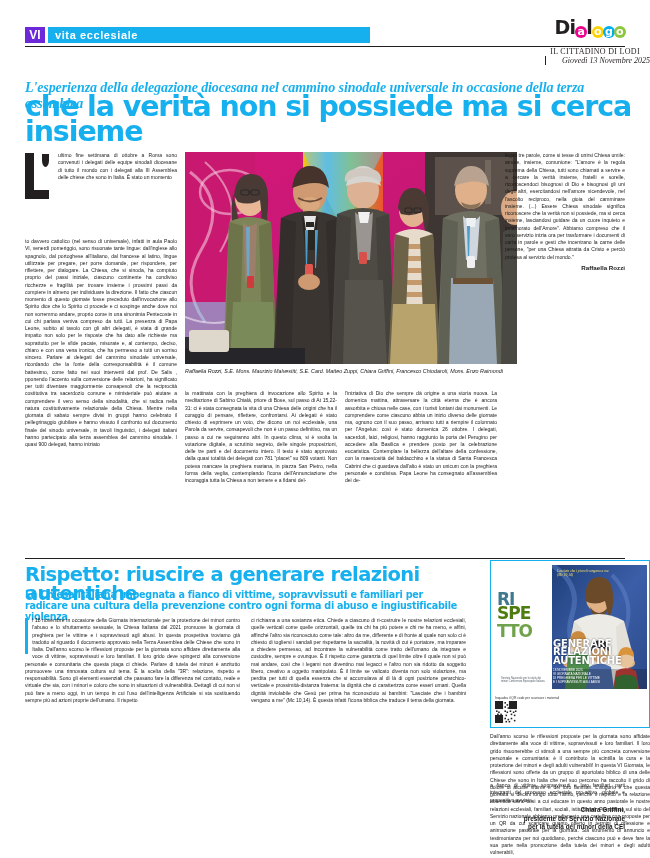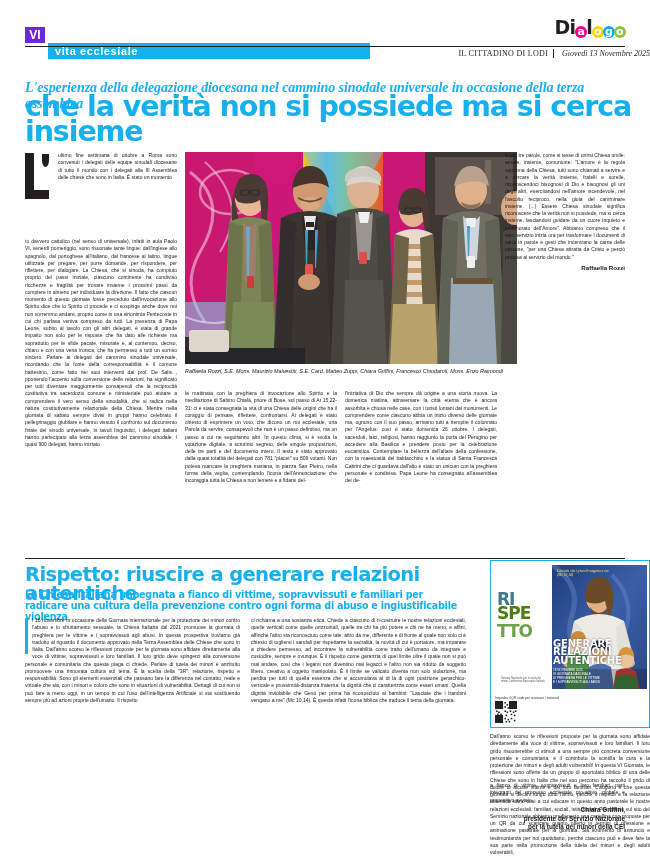--- a/index.html
+++ b/index.html
@@ -14,44 +14,44 @@
   
   .topbar { position: absolute; left: 25px; top: 27px; width: 600px; height: 16px; }
   .sec-num {
     position: absolute; left: 0; top: 0; width: 20px; height: 16px;
     background: #6d28d9; color: #fff; font-size: 12px; font-weight: bold;
     display: flex; align-items: center; justify-content: center; letter-spacing: .2px;
   }
   .sec-name {
     position: absolute; left: 23px; top: 0; width: 322px; height: 16px;
     background: #16b0ef; color: #fff; font-size: 11px; font-weight: bold;
-    display: flex; align-items: center; padding-left: 7px; letter-spacing: .6px; margin-top: 16px;
+    display: flex; align-items: center; padding-left: 7px; letter-spacing: .6px;
   }
   .masthead {
     position: absolute; right: 0; top: -9px;
     font-size: 19px; font-weight: bold; letter-spacing: -0.8px; line-height: 1;
     color: #231f20; font-family: "DejaVu Sans", sans-serif;
   }
   .masthead span.dot {
     display: inline-block; color: #fff; border-radius: 50%;
     width: 12px; height: 12px; line-height: 12px; text-align: center;
     font-size: 11px; margin: 0 -0.5px; vertical-align: -1px;
   }
   .m-a { background: #ec008c; }
   .m-o1 { background: #ffd200; }
   .m-o2 { background: #00aeef; }
   .m-o3 { background: #8dc63f; }
 
   .rule-top { position: absolute; left: 25px; top: 46px; width: 600px; border-top: .8px solid #231f20; }
   .dateline {
     position: absolute; right: 0; top: 47px; height: 13px;
-    display: flex; align-items: center; font-size: 8px; color: #231f20;
+    display: flex; align-items: center; font-size: 8px; color: #231f20; flex-direction: column;
   }
   .dateline .paper { font-family: "Liberation Serif", serif; letter-spacing: .3px; padding-right: 5px; }
-  .dateline .date { font-family: "Liberation Serif", serif; font-style: italic; padding-left: 8px; border-left: .8px solid #231f20; }
+  .dateline .date { font-family: "Liberation Serif", serif; font-style: italic; padding-left: 16px; border-left: .8px solid #231f20; }
 
   
   .kicker {
     position: absolute; left: 25px; top: 80px; width: 600px;
     font-family: "Liberation Serif", serif; font-style: italic; font-weight: bold;
     font-size: 14px; color: #16b0ef; letter-spacing: -0.1px;
   }
   .headline {
     position: absolute; left: 25px; top: 94px; width: 608px;
     font-size: 28.5px; font-weight: bold; color: #16b0ef;

